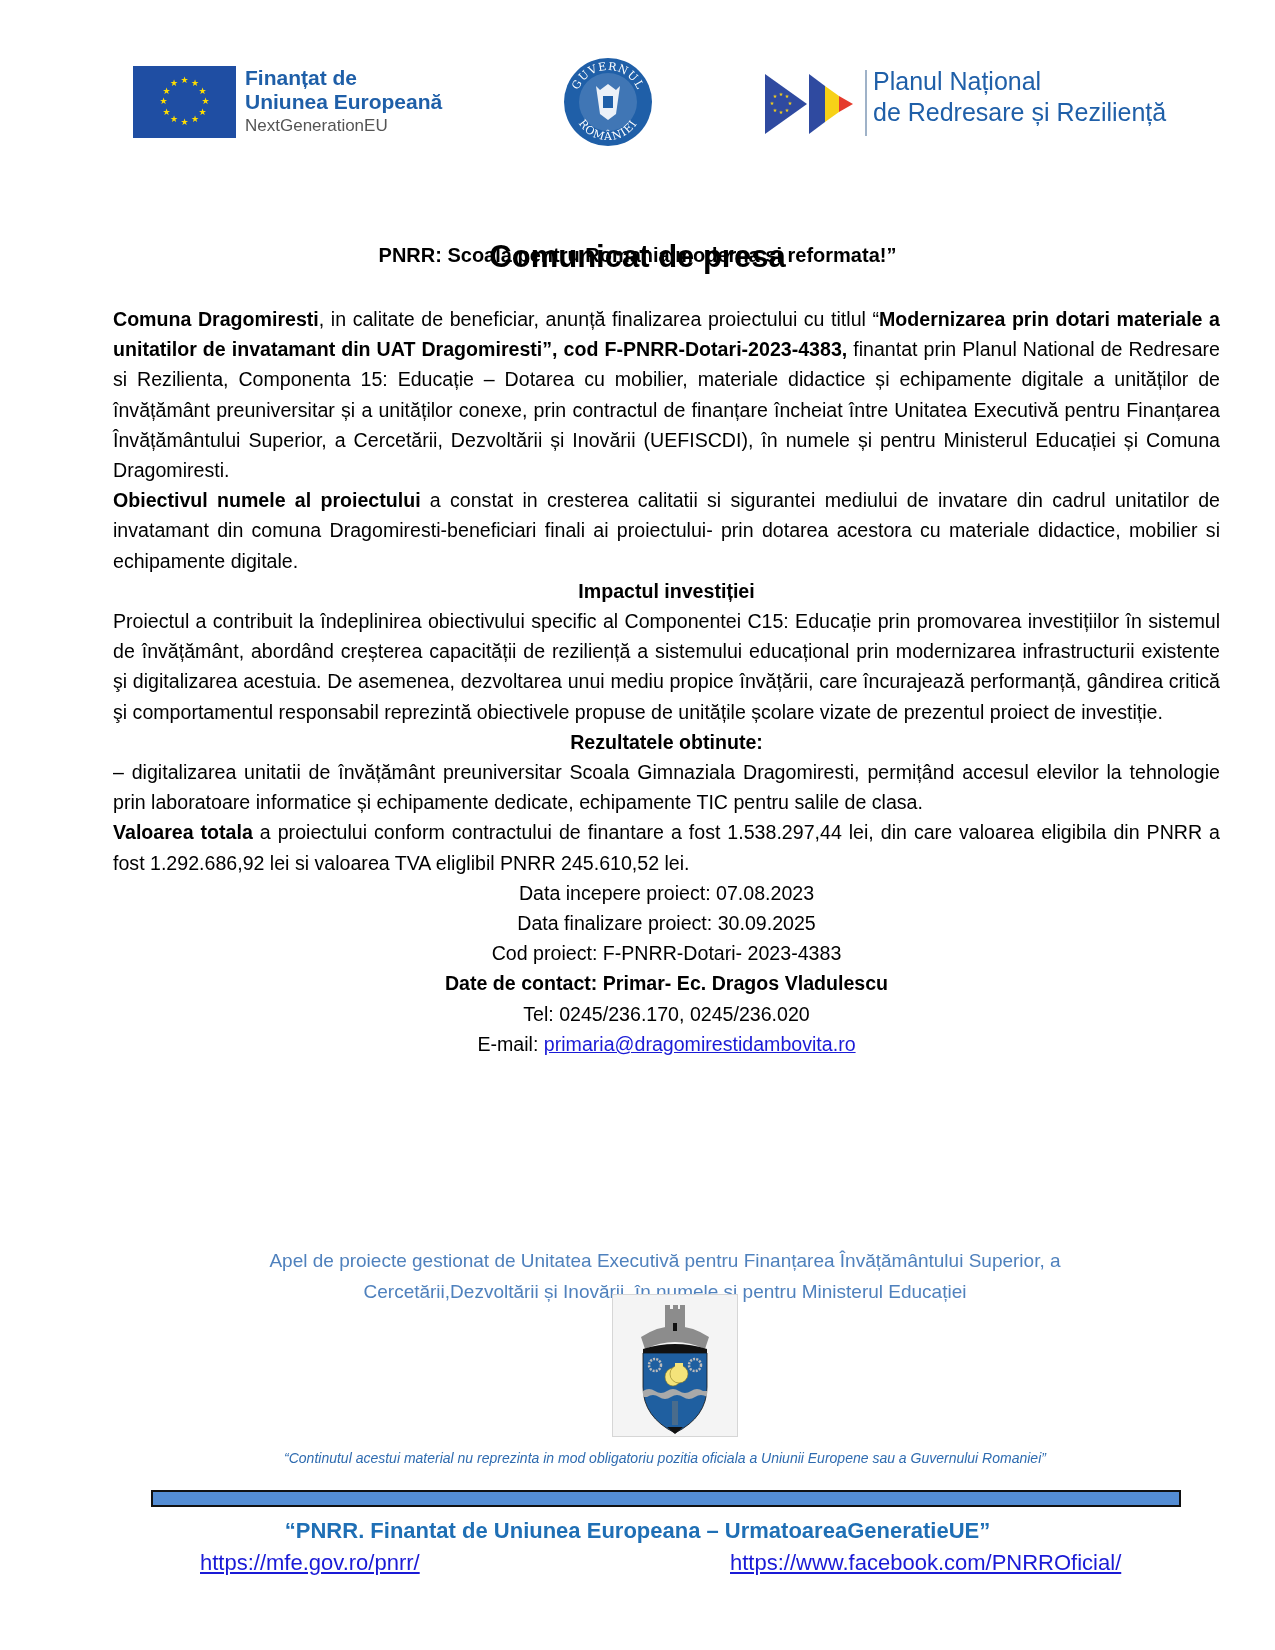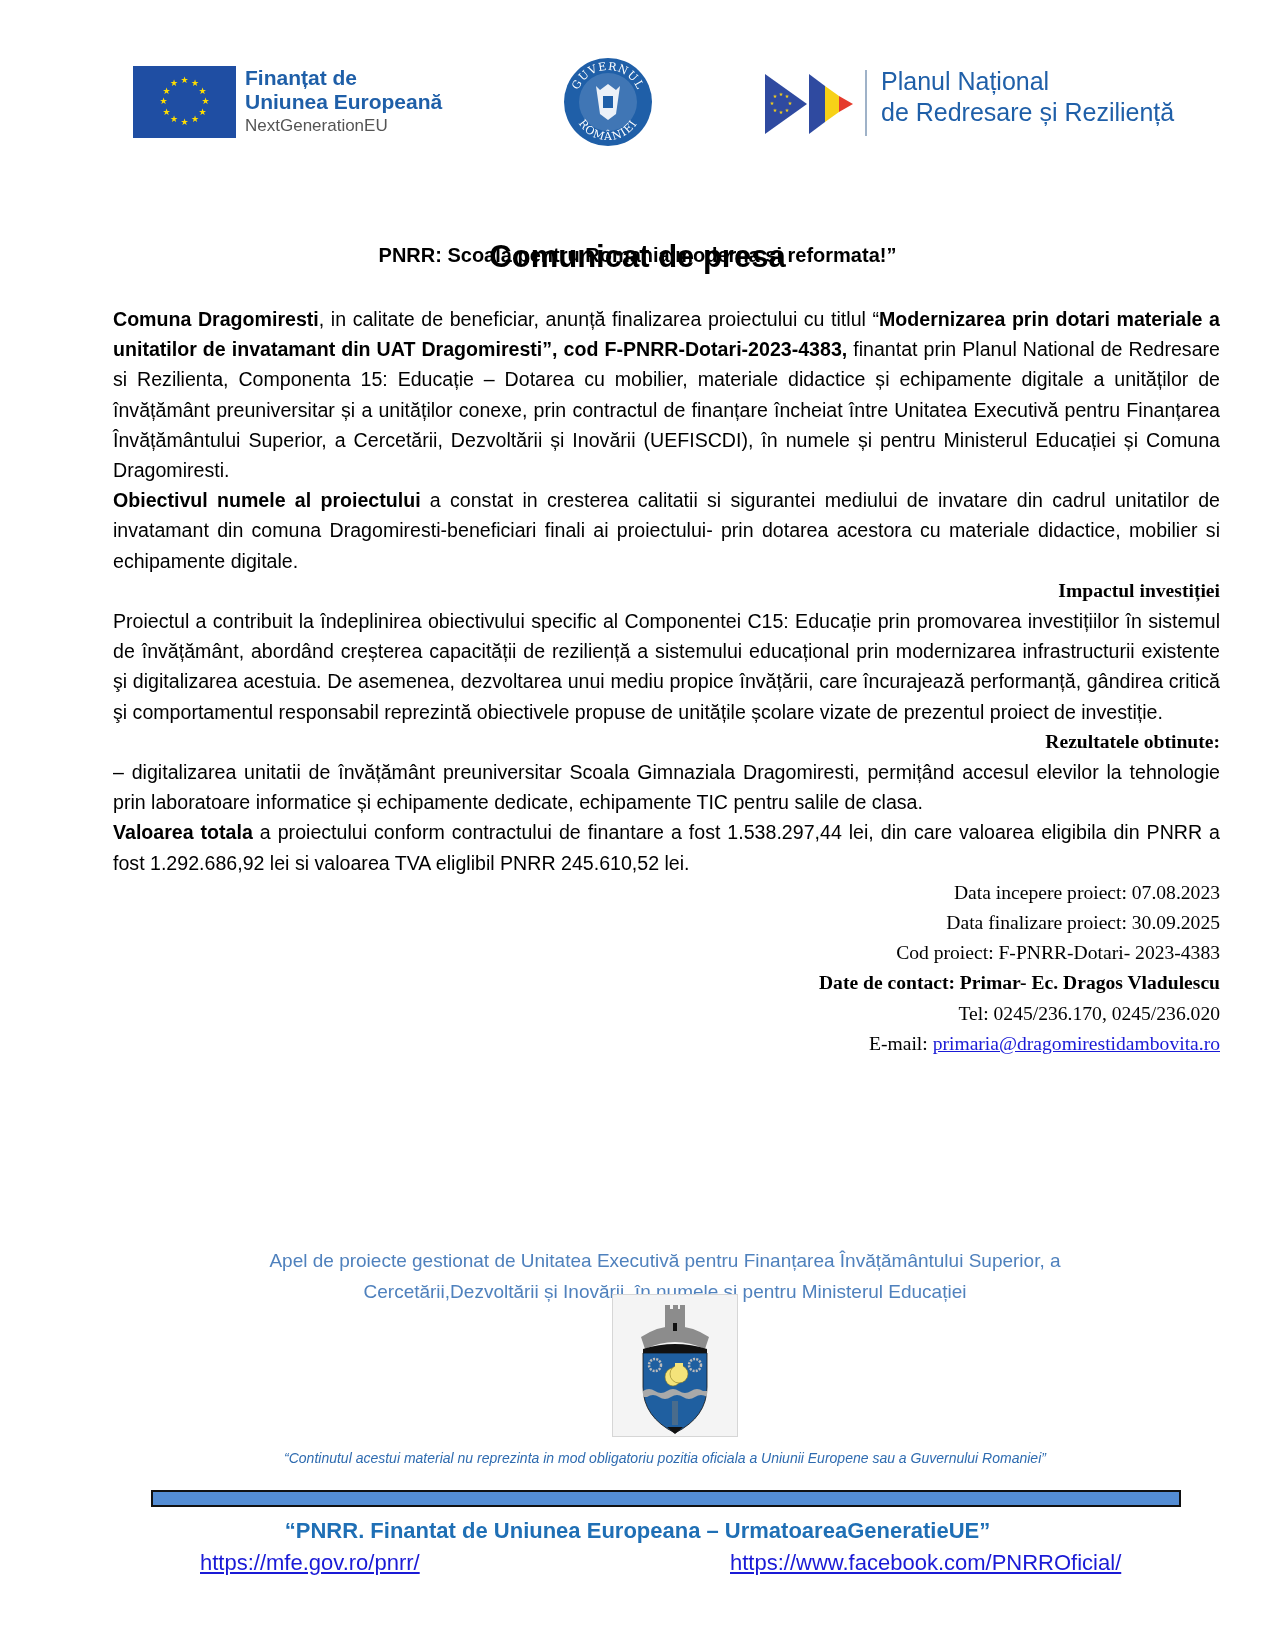--- a/index.html
+++ b/index.html
@@ -13,31 +13,31 @@
   #eu-text { left: 112px; top: 0; }
   .eu-line { font-size: 21px; font-weight: bold; color: #1f5fa8; line-height: 24px; white-space: nowrap; }
   .eu-line-sub { font-size: 17px; color: #555; line-height: 24px; white-space: nowrap; }
 
   #gov-emblem { left: 562px; top: 56px; width: 92px; height: 92px; }
 
   #pnrr-logo { left: 765px; top: 66px; width: 450px; height: 74px; }
   #pnrr-mark { left: 0; top: 8px; width: 92px; height: 60px; }
   #pnrr-divider { left: 100px; top: 4px; width: 2px; height: 66px; background: #9fb2c8; }
   #pnrr-text { left: 108px; top: 0; }
-  .pnrr-line { font-size: 25px; color: #1f5fa8; line-height: 31px; white-space: nowrap; margin-left: 8px; }
+  .pnrr-line { font-size: 25px; color: #1f5fa8; line-height: 31px; white-space: nowrap; }
 
   
   #title { left: 0; width: 1275px; top: 199px; text-align: center; font-size: 31px; font-weight: bold; margin-top: 40px; }
   #subtitle { left: 0; width: 1275px; top: 244px; text-align: center; font-size: 20px; font-weight: bold; }
 
   
   #body { left: 113px; top: 304px; width: 1107px; font-size: 19.6px; line-height: 30.2px; text-align: justify; }
   #body p { margin: 0; }
   #body b { font-weight: bold; }
-  .nojust { text-align: right; font-family: Liberation Serif, serif; }
+  .nojust { text-align: center; }
   a.link { color: #1a1ad6; text-decoration: underline; }
 
   
   #apel { left: 150px; width: 1030px; top: 1245px; text-align: center; font-size: 19px; line-height: 31px; color: #4f81bd; }
 
   
   #crest-box { left: 612px; top: 1294px; width: 126px; height: 143px; background: #f4f4f4; border: 1px solid #d6d6d6; box-sizing: border-box; }
 
   
   #disclaimer { left: 150px; width: 1030px; top: 1450px; text-align: center; font-size: 14px; font-style: italic; color: #2e6bb0; }

